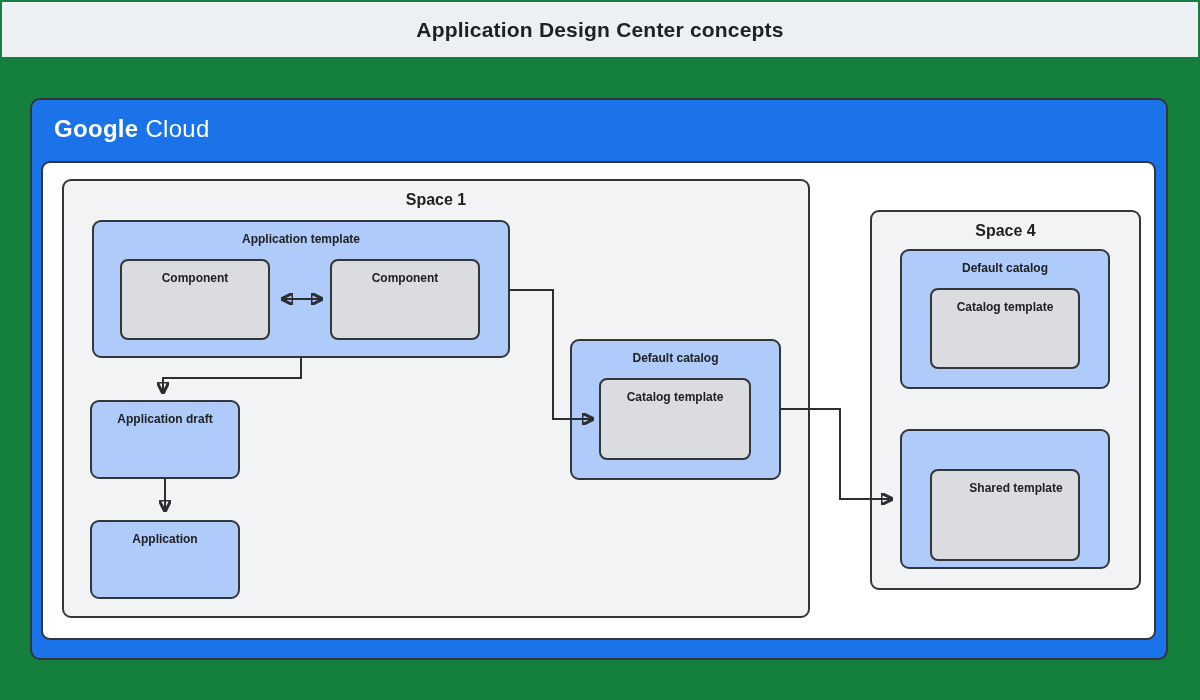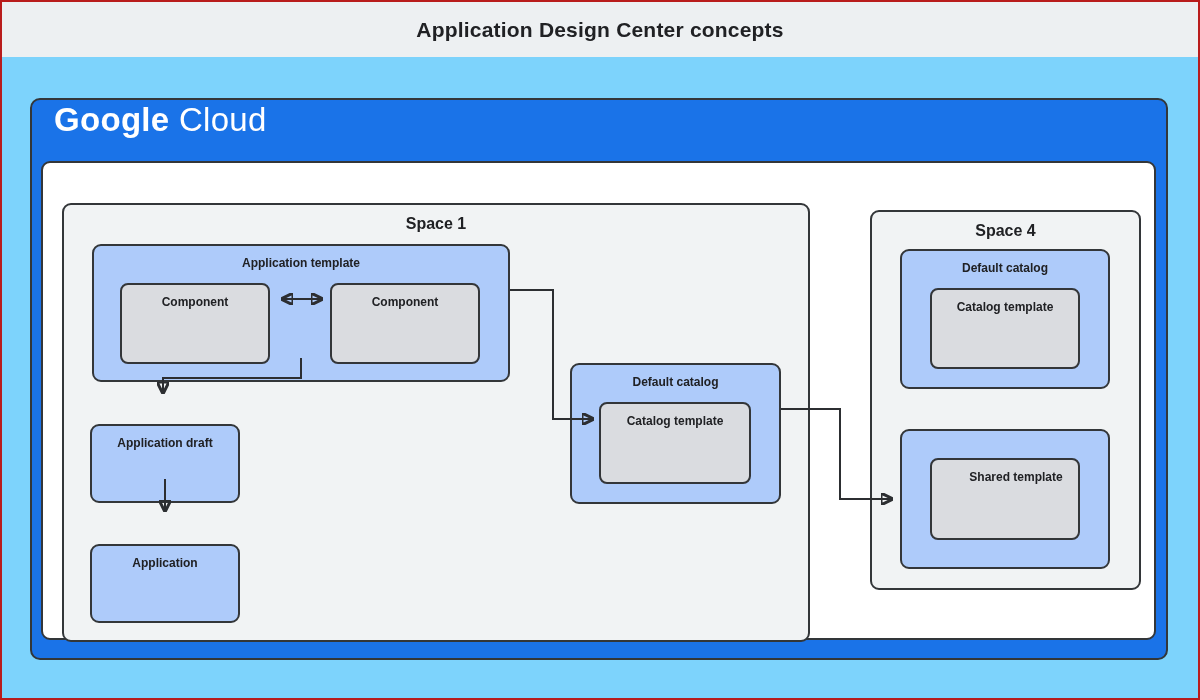--- a/index.html
+++ b/index.html
@@ -8,52 +8,52 @@
     --gray-node:#dadce0;
     --space-background:#f1f3f4;
     --header-background:#edf0f2;
     --outline:#333639;
     --text:#202124;
   }
   *{margin:0;padding:0;box-sizing:border-box;}
   html,body{background:#fff;}
   body{font-family:"Liberation Sans",sans-serif;color:var(--text);}
   .page{
-    position:relative;width:1200px;height:700px;background:#7dd3fc;
-    border:2px solid #b91c1c;overflow:hidden;
+    position:relative;width:1200px;height:700px;background:#15803d;
+    border:2px solid #15803d;overflow:hidden;
   }
   .header{
     position:absolute;left:0;top:0;width:100%;height:55px;
     background:var(--header-background);
     display:flex;align-items:center;justify-content:center;
   }
   .page-title{font-size:21px;font-weight:700;color:var(--text);letter-spacing:.2px;}
 
   .gc-frame{
     position:absolute;left:28px;top:96px;width:1138px;height:562px;
     background:var(--google-blue);
     border:2px solid var(--outline);border-radius:10px;
   }
   .gc-logo{
-    position:absolute;left:22px;top:1px;color:#fff;font-size:33px;
+    position:absolute;left:22px;top:15px;color:#fff;font-size:24px;
     letter-spacing:.3px;white-space:nowrap;
   }
   .gc-logo .brand-primary{font-weight:700;}
   .gc-logo .brand-secondary{font-weight:400;}
 
   .inner-panel{
     position:absolute;left:9px;top:61px;width:1115px;height:479px;
     background:#fff;border:2px solid var(--outline);border-radius:9px;
   }
 
   .space{
     position:absolute;background:var(--space-background);
     border:2px solid var(--outline);border-radius:9px;
   }
-  .space-1{left:19px;top:16px;width:748px;height:439px;margin-top:24px;}
+  .space-1{left:19px;top:16px;width:748px;height:439px;}
   .space-2{left:827px;top:47px;width:271px;height:380px;}
   .space-label{
     text-align:center;padding-top:10px;font-weight:700;font-size:16px;color:var(--text);
   }
 
   .node{
     position:absolute;border:2px solid var(--outline);border-radius:9px;
   }
   .node-blue{background:var(--light-blue-node);}
   .node-gray{background:var(--gray-node);border-radius:8px;}
@@ -68,21 +68,21 @@
   .component-2{left:236px;top:37px;width:150px;height:81px;}
   .app-draft{left:26px;top:219px;width:150px;height:79px;}
   .application{left:26px;top:339px;width:150px;height:79px;}
   .default-catalog-1{left:506px;top:158px;width:211px;height:141px;}
   .catalog-template-1{left:27px;top:37px;width:152px;height:82px;}
 
   
   .default-catalog-2{left:28px;top:37px;width:210px;height:140px;}
   .catalog-template-2{left:28px;top:37px;width:150px;height:81px;}
   .shared-catalog{left:28px;top:217px;width:210px;height:140px;}
-  .shared-template{left:28px;top:27px;width:150px;height:82px;padding-left:22px;}
+  .shared-template{left:28px;top:38px;width:150px;height:92px;padding-left:22px;}
 
   .arrow-layer{
     position:absolute;left:0;top:0;width:1196px;height:696px;
     pointer-events:none;
   }
   .arrow-layer path{
     fill:none;stroke:#2c2e31;stroke-width:2px;
   }
 </style>
 </head>

